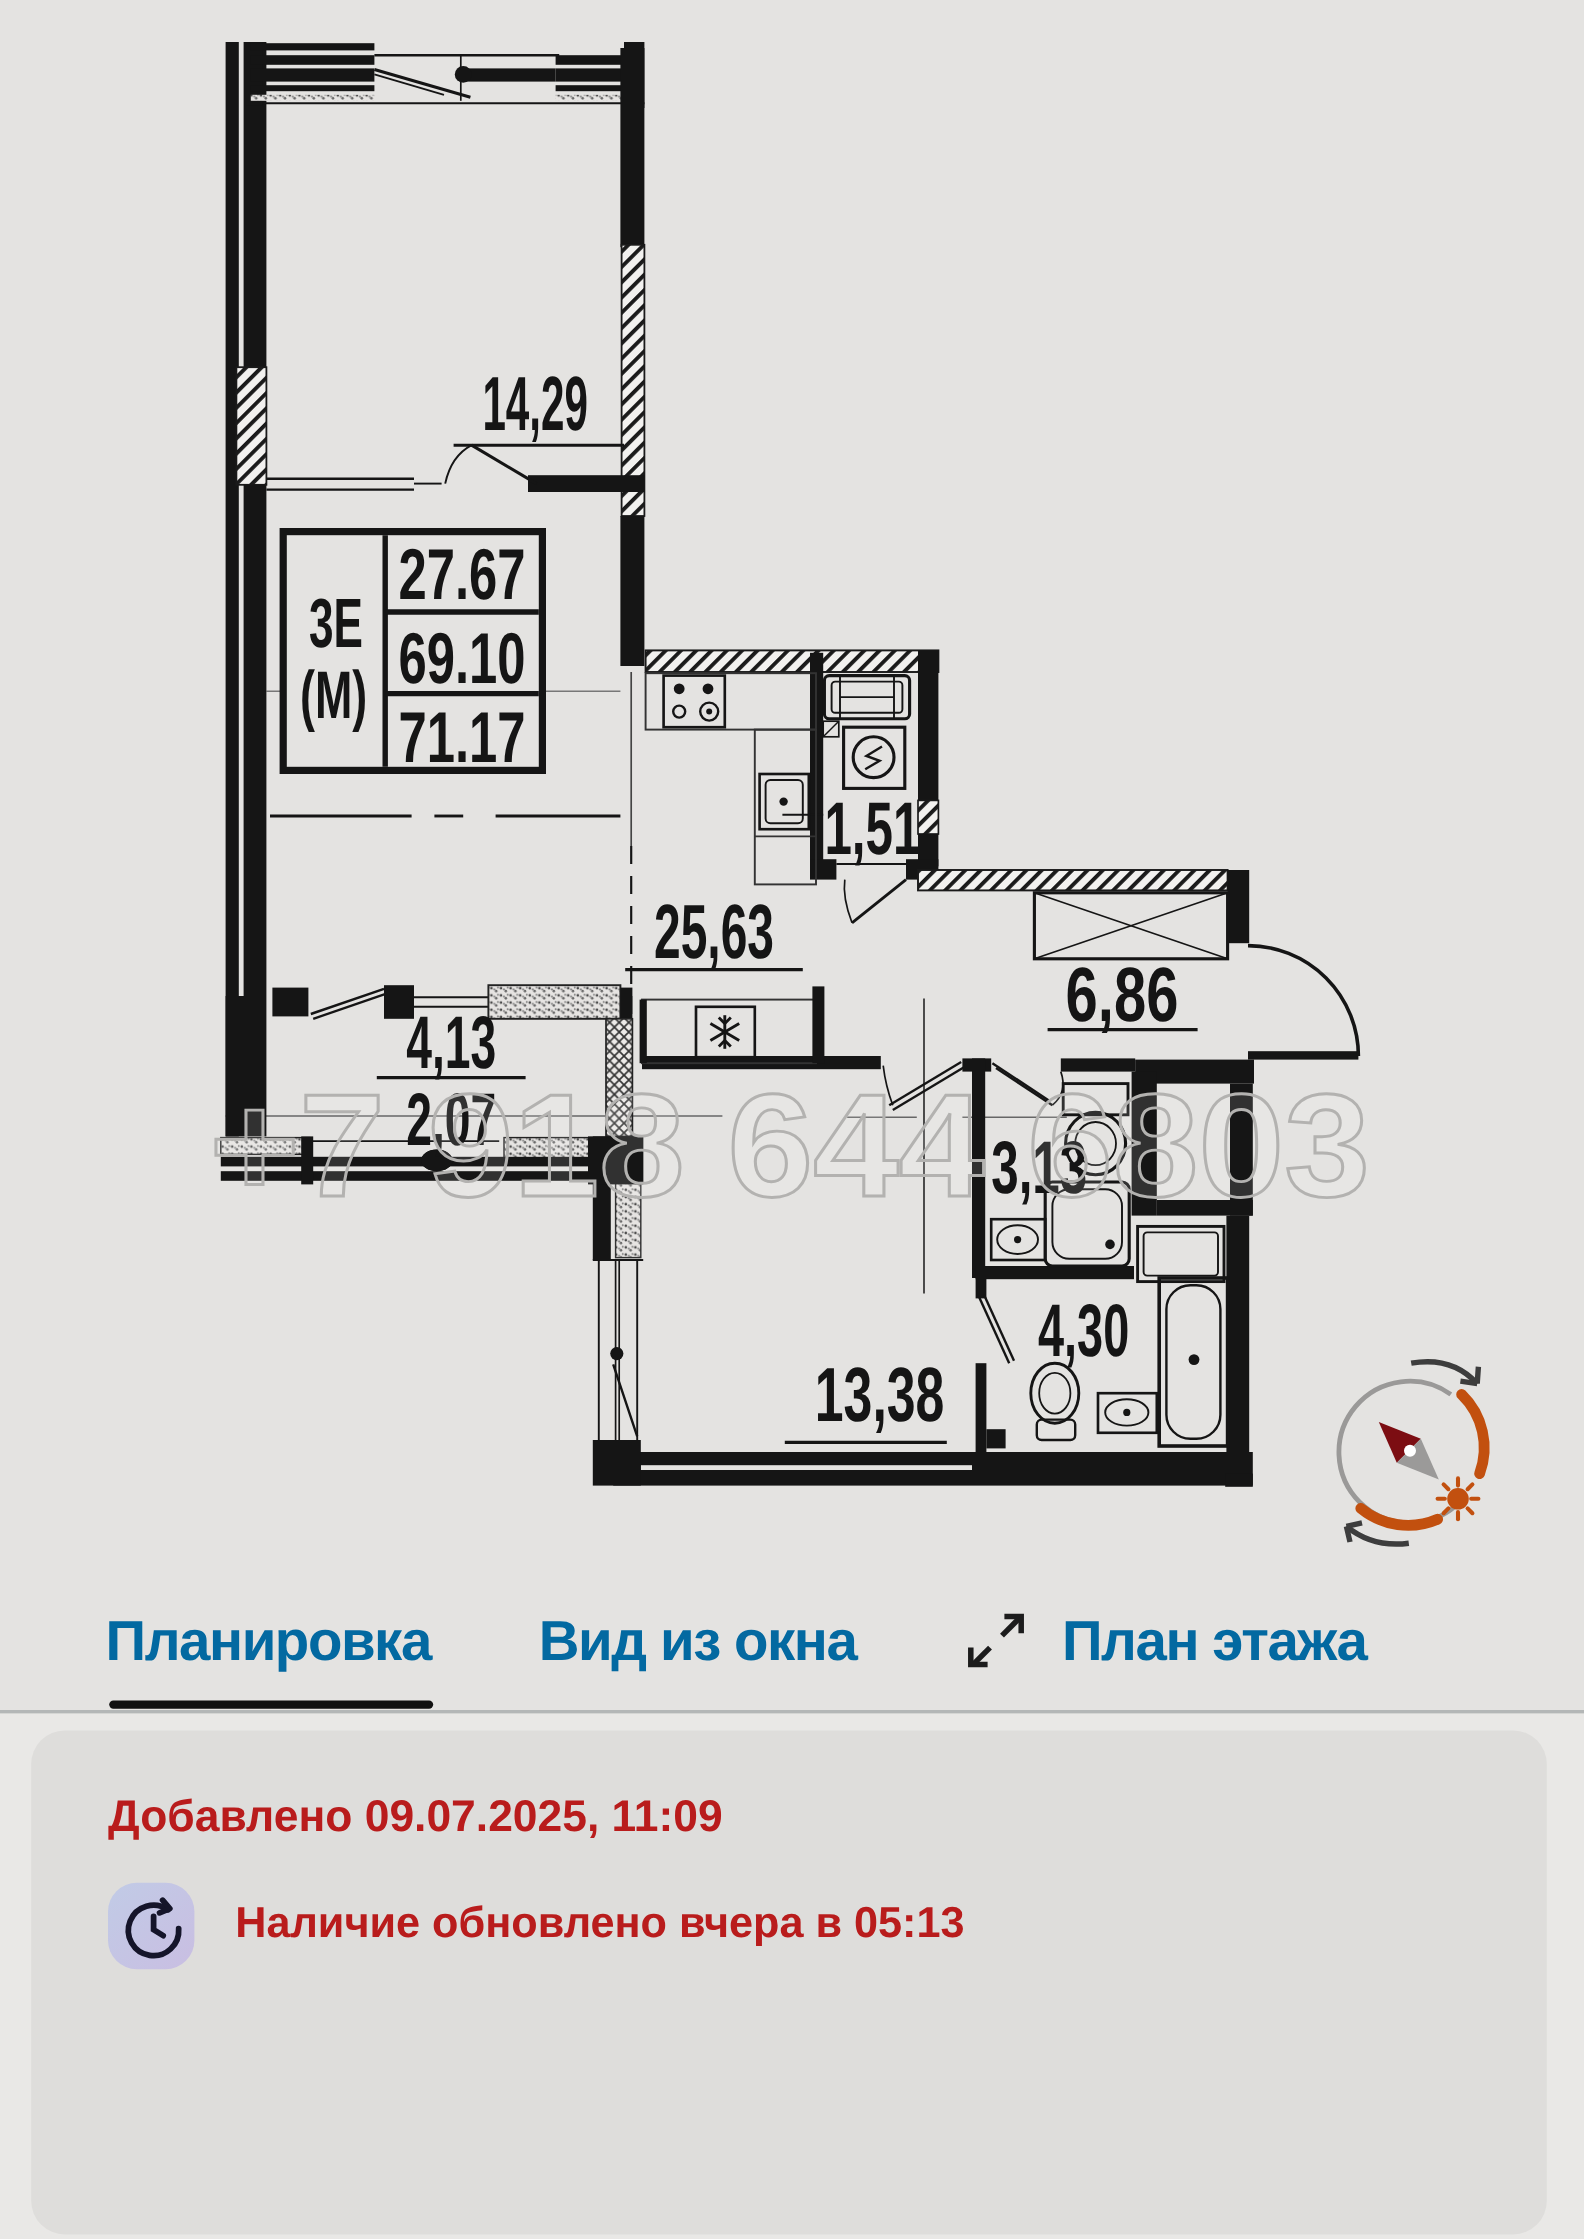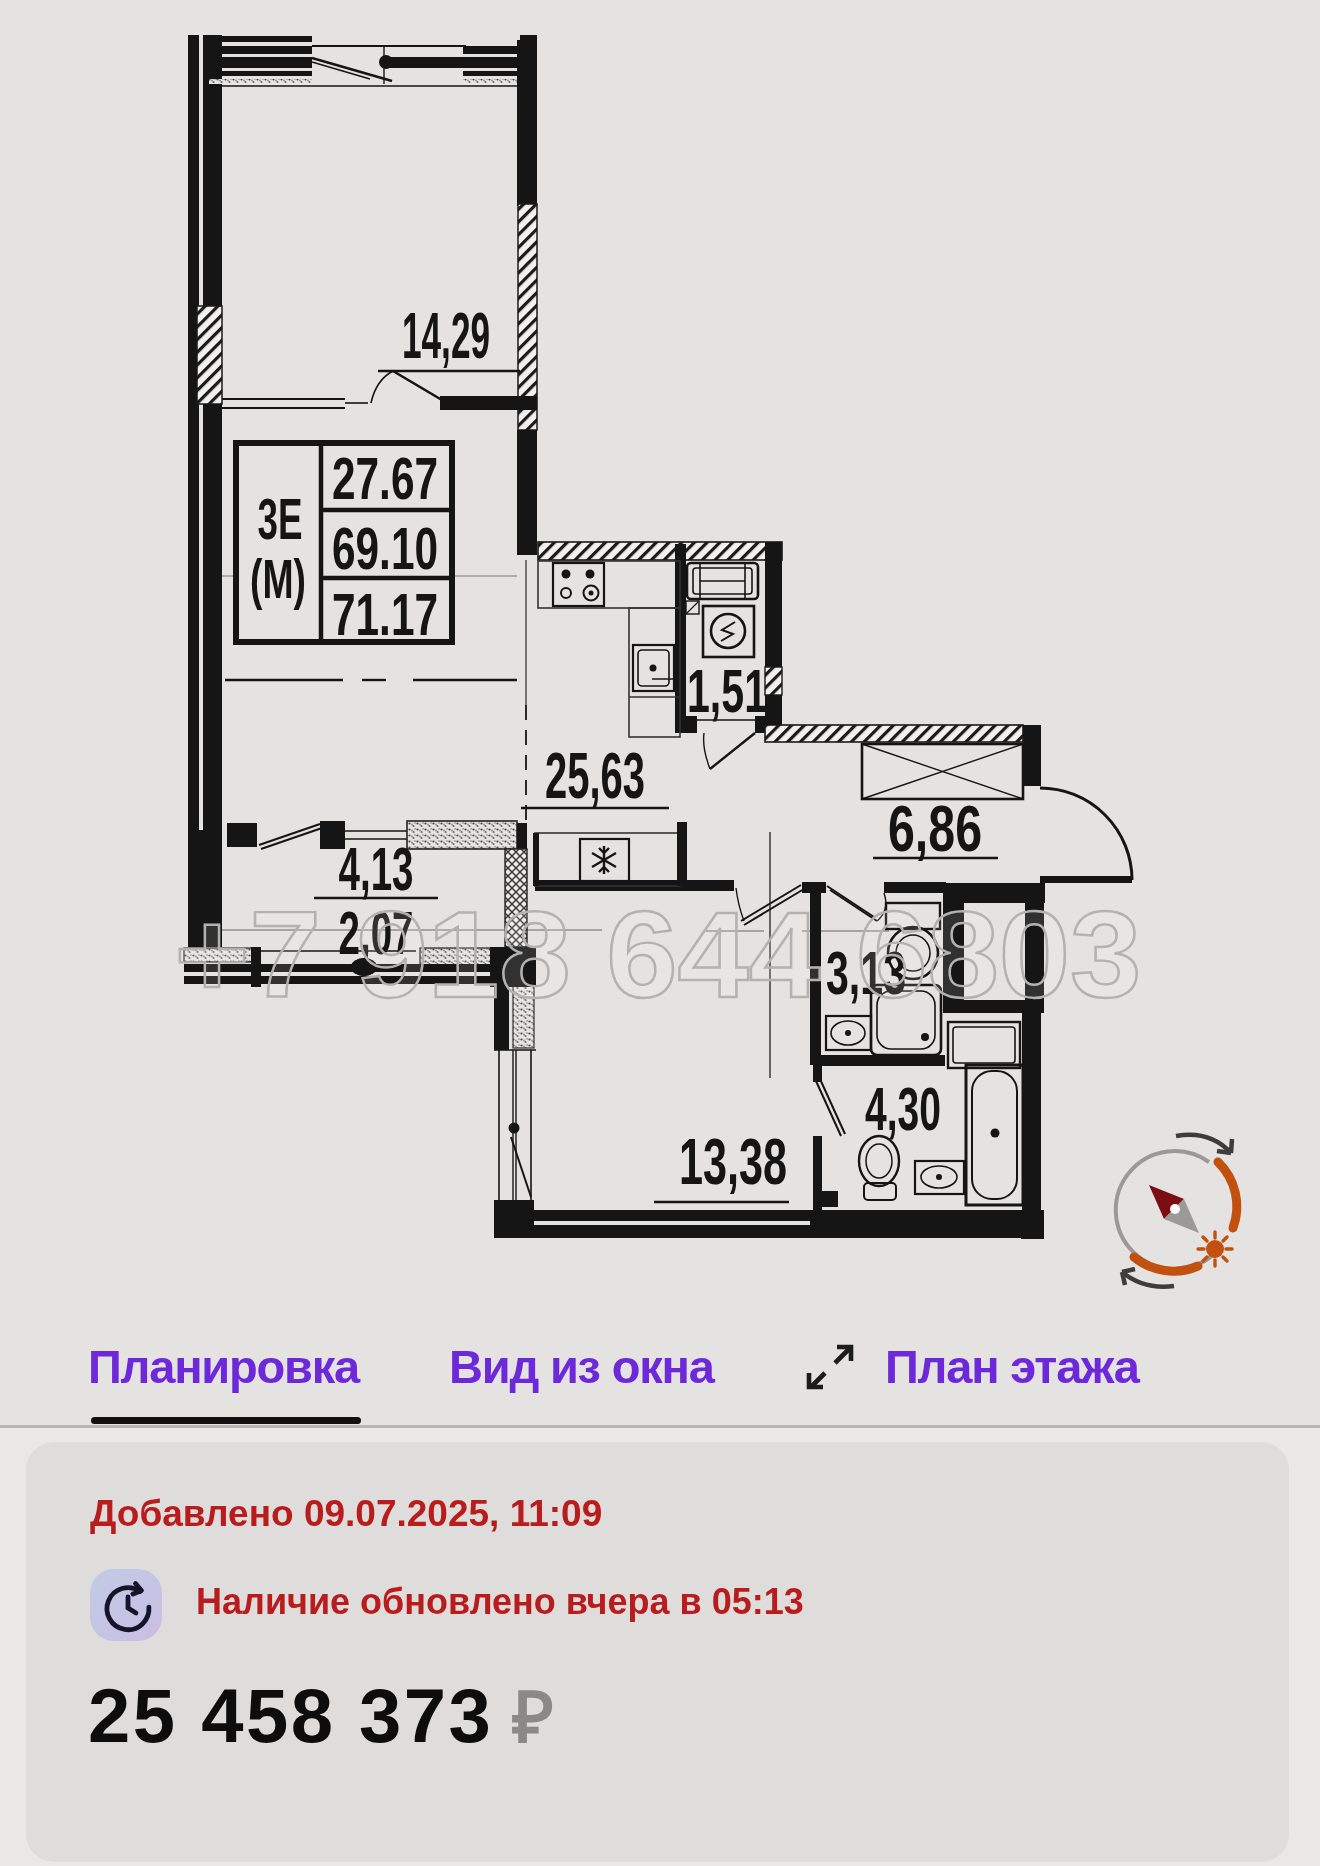--- a/index.html
+++ b/index.html
@@ -1,21 +1,21 @@
 <!DOCTYPE html>
 <html><head><meta charset="utf-8"><title>p</title>
 <style>
 html,body{margin:0;padding:0;background:#E9E8E6}
 body{width:1320px;height:1866px;font-family:"Liberation Sans",sans-serif;overflow:hidden}
 .page{position:relative;width:1320px;height:1866px}
 .top{position:absolute;left:0;top:0;width:1320px;height:1427px;background:#E4E3E1}
 .sep{position:absolute;left:0;top:1425px;width:1320px;height:3px;background:#b4b7b7}
 .bot{position:absolute;left:0;top:1428px;width:1320px;height:438px;background:#E9E8E6}
 .card{position:absolute;left:26px;top:1442px;width:1263px;height:420px;background:#DEDDDB;border-radius:28px}
-.tab{position:absolute;top:1339px;font-size:47px;font-weight:bold;color:#6d28d9;letter-spacing:-1.2px;white-space:nowrap}
+.tab{position:absolute;top:1339px;font-size:47px;font-weight:bold;color:#0369a1;letter-spacing:-1.2px;white-space:nowrap}
 .tabu{position:absolute;top:1417px;left:91px;width:270px;height:7px;background:#111;border-radius:3.5px}
 .ct{position:absolute;font-weight:bold;color:#b91c1c;white-space:nowrap}
 </style></head>
 <body>
 <div class="page">
 <div class="top">
       <svg width="1320" height="1447" viewBox="0 0 1320 1447" style="position:absolute;left:0;top:0">
         <defs>
 <pattern id="hatch" width="9" height="9" patternUnits="userSpaceOnUse" patternTransform="rotate(45)">
   <rect width="9" height="9" fill="#f2f1ef"></rect>
@@ -278,13 +278,12 @@
 <div class="ct" style="left:90px;top:1493px;font-size:37px">Добавлено 09.07.2025, 11:09</div>
 <div style="position:absolute;left:90px;top:1569px;width:72px;height:72px;border-radius:24px;background:linear-gradient(135deg,#c1cbe6,#c9bee2)"></div>
 <svg width="64" height="64" viewBox="0 0 64 64" style="position:absolute;left:96px;top:1574px">
 <g stroke="#15152a" stroke-width="4.8" fill="none" stroke-linecap="round">
 <path d="M44,17.5 A21,21 0 1 0 52.9,33.2"></path>
 <path d="M39.5,9.5 L45.5,16.5 L37,20" stroke-linejoin="round"></path>
 <path d="M32,23 L32,34 L40,39"></path>
 </g>
     </svg>
 <div class="ct" style="left:196px;top:1581px;font-size:36px">Наличие обновлено вчера в 05:13</div>
-<div class="ct" style="left:88px;top:1666px;font-size:76px;letter-spacing:2.5px;color:#0d0d0d">25&nbsp;458&nbsp;373<span style="color:#8a8988;margin-left:19px;font-size:71px">₽</span></div>
 </div>
 </body></html>

